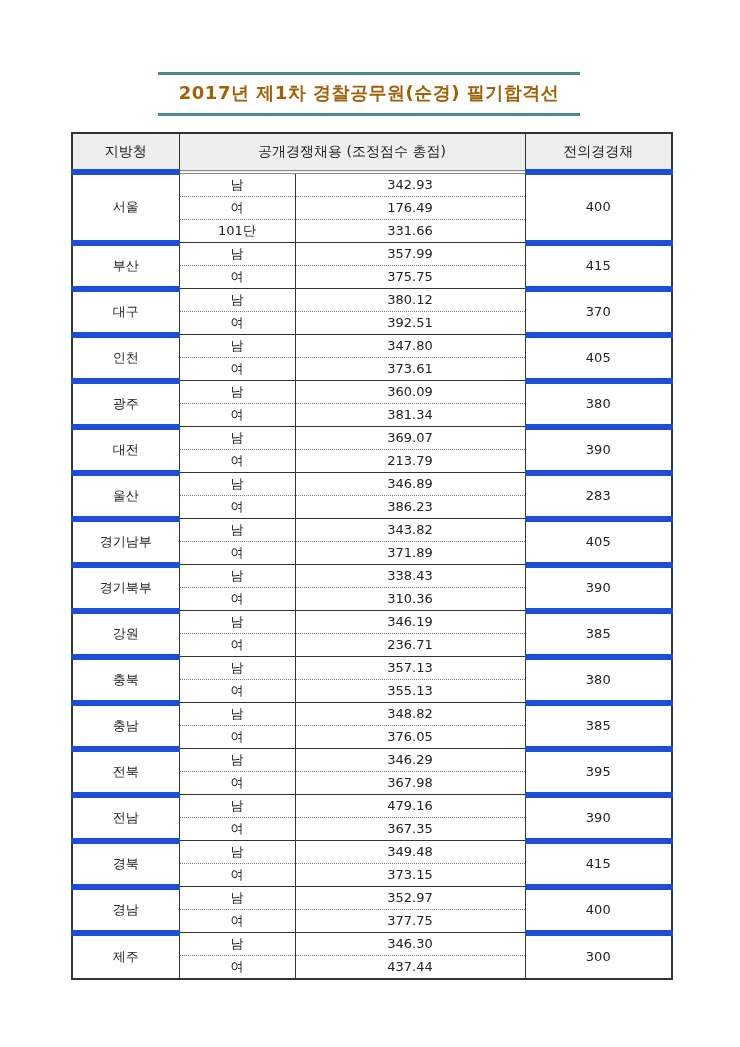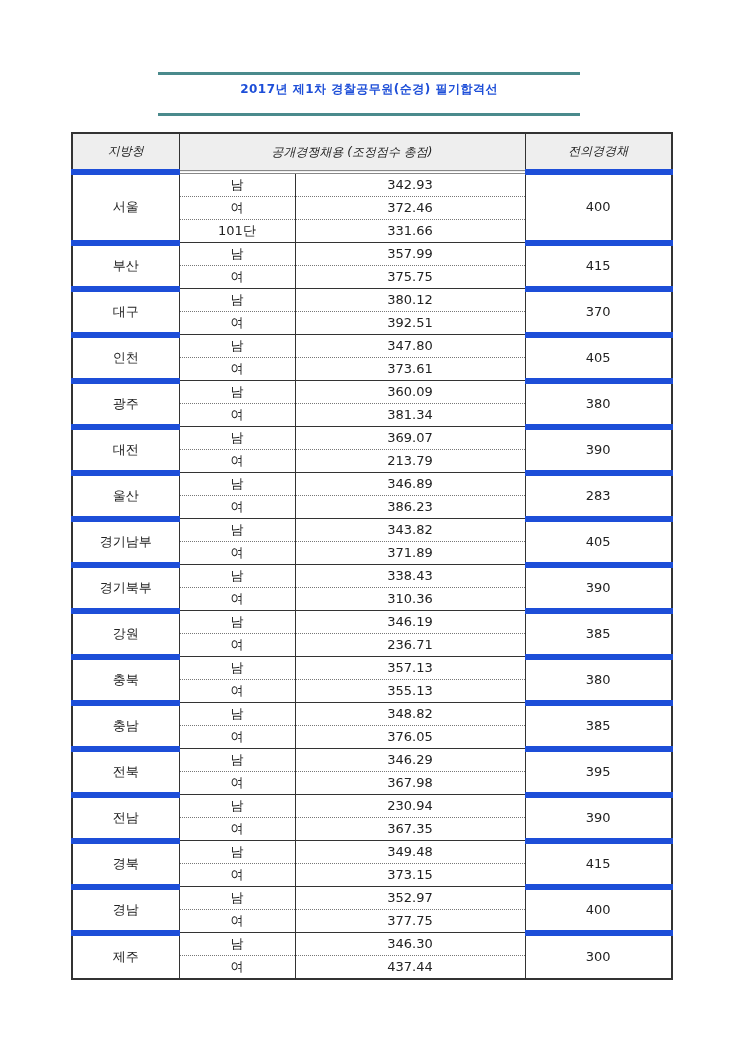--- a/index.html
+++ b/index.html
@@ -8,34 +8,34 @@
     font-family: "DejaVu Sans", "Liberation Sans", sans-serif; color: #222;
   }
   .title-wrap {
     position: absolute; left: 158px; top: 72px; width: 422px; height: 44px;
   }
   .title-rule { position: absolute; left: 0; right: 0; height: 3px; background: #4a8a8c; }
   .title-rule.top { top: 0; }
   .title-rule.bottom { bottom: 0; }
   .title-text {
     position: absolute; left: 0; right: 0; top: 9px; text-align: center;
-    font-size: 12px; font-weight: bold; color: #1d4ed8; letter-spacing: 0.5px;
+    font-size: 18px; font-weight: bold; color: #a16207; letter-spacing: 0.5px;
   }
   table.cutoff {
     position: absolute; left: 71px; top: 132px; width: 600px;
     border-collapse: collapse; table-layout: fixed; font-size: 13px;
     border: 2px solid #333;
   }
   table.cutoff col.c-region { width: 107px; }
   table.cutoff col.c-gender { width: 116px; }
   table.cutoff col.c-score { width: 230px; }
   table.cutoff col.c-special { width: 147px; }
   table.cutoff th {
-    background: #eeeeee; font-weight: normal; height: 33px; font-size: 12px;
-    border: 1px solid #333; border-bottom: 4px double #888; font-style: italic;
+    background: #eeeeee; font-weight: normal; height: 33px; font-size: 14px;
+    border: 1px solid #333; border-bottom: 4px double #888;
   }
   table.cutoff td {
     text-align: center; padding: 0; height: 22px; line-height: 22px;
     border-left: 1px solid #333; border-right: 1px solid #333;
   }
   table.cutoff td.region, table.cutoff td.special { border-bottom: 1px solid #333; border-top: 6px solid #1d4ed8; }
   table.cutoff tr.first td.gender, table.cutoff tr.first td.score { border-top: 1px solid #333; }
   table.cutoff tr.mid td.gender, table.cutoff tr.mid td.score { border-bottom: 1px dotted #777; }
   table.cutoff tr.last td.gender, table.cutoff tr.last td.score { border-bottom: 1px solid #333; }
 </style>
@@ -64,21 +64,21 @@
   </thead>
   <tbody id="tbody">
       <tr class="first mid">
         <td class="region" rowspan="3">서울</td>
         <td class="gender">남</td>
         <td class="score">342.93</td>
         <td class="special" rowspan="3">400</td>
       </tr>
       <tr class="mid">
         <td class="gender">여</td>
-        <td class="score">372.46</td>
+        <td class="score">176.49</td>
       </tr>
       <tr class="last">
         <td class="gender">101단</td>
         <td class="score">331.66</td>
       </tr>
       <tr class="first mid">
         <td class="region" rowspan="2">부산</td>
         <td class="gender">남</td>
         <td class="score">357.99</td>
         <td class="special" rowspan="2">415</td>
@@ -193,21 +193,21 @@
         <td class="score">346.29</td>
         <td class="special" rowspan="2">395</td>
       </tr>
       <tr class="last">
         <td class="gender">여</td>
         <td class="score">367.98</td>
       </tr>
       <tr class="first mid">
         <td class="region" rowspan="2">전남</td>
         <td class="gender">남</td>
-        <td class="score">230.94</td>
+        <td class="score">479.16</td>
         <td class="special" rowspan="2">390</td>
       </tr>
       <tr class="last">
         <td class="gender">여</td>
         <td class="score">367.35</td>
       </tr>
       <tr class="first mid">
         <td class="region" rowspan="2">경북</td>
         <td class="gender">남</td>
         <td class="score">349.48</td>

